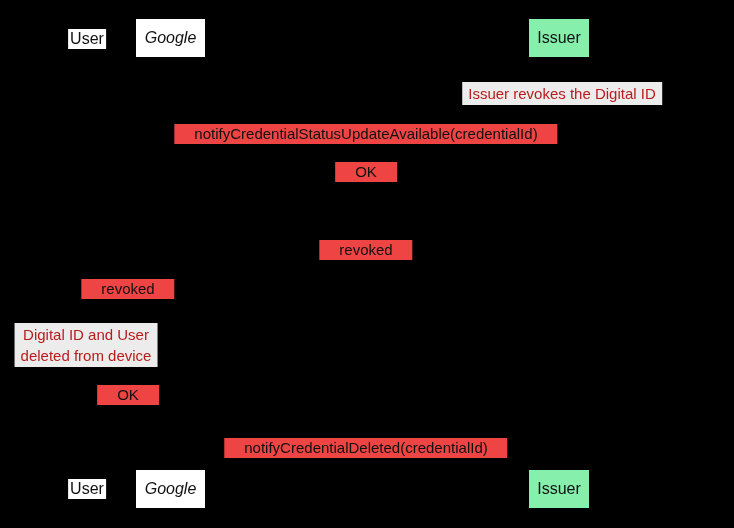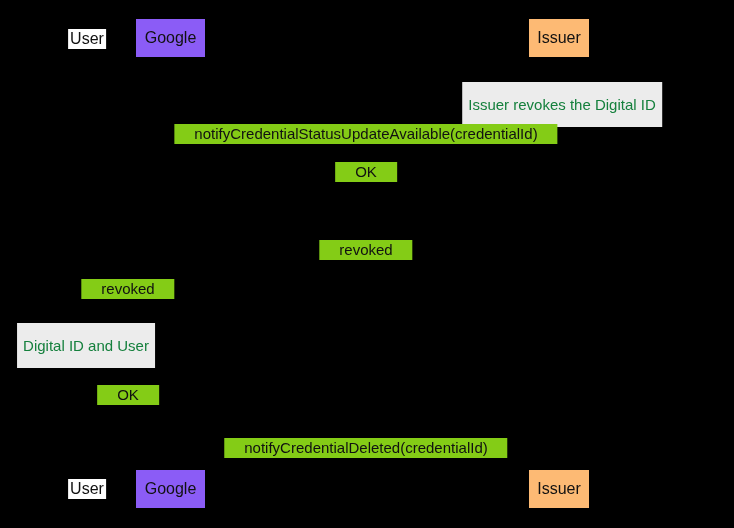--- a/index.html
+++ b/index.html
@@ -21,57 +21,57 @@
     height: 40px;
     display: flex;
     align-items: center;
     justify-content: center;
     font-size: 16px;
     color: #111111;
     border: 1px solid #000000;
     box-sizing: border-box;
     white-space: nowrap;
   }
-  .actor-google { background: #8b5cf6; left: 135px; width: 71px; }
-  .actor-issuer { background: #fdba74; left: 528px; width: 62px; }
+  .actor-google { background: #ffffff; left: 135px; width: 71px; font-style: italic; }
+  .actor-issuer { background: #86efac; left: 528px; width: 62px; }
   .actor-top    { top: 18px; }
   .actor-bottom { top: 469px; }
   .actor-user {
     position: absolute;
     left: 87px;
     transform: translate(-50%, -50%);
     background: #ffffff;
     color: #111111;
     font-size: 16px;
     line-height: 20px;
     padding: 0 2px;
     white-space: nowrap;
   }
   .actor-user-top    { top: 39px; }
   .actor-user-bottom { top: 489px; }
   
   .msg {
     position: absolute;
     transform: translateX(-50%);
-    background: #84cc16;
+    background: #ef4444;
     color: #111111;
     font-size: 15px;
     line-height: 20px;
     padding: 0 20px;
     white-space: nowrap;
   }
   
   .note {
     position: absolute;
     transform: translateX(-50%);
     background: #ececec;
-    color: #15803d;
+    color: #b91c1c;
     font-size: 15px;
     line-height: 21px;
-    padding: 12px 6px;
+    padding: 1px 6px;
     text-align: center;
     white-space: nowrap;
   }
   .note-issuer-revokes { left: 562px; top: 82px; }
   .note-deleted        { left: 86px;  top: 323px; }
   
   .msg-notify-update   { left: 366px; top: 124px; }
   .msg-ok-issuer       { left: 366px; top: 162px; }
   .msg-get-status      { left: 366px; top: 202px; }
   .msg-revoked-issuer  { left: 366px; top: 240px; }
@@ -94,20 +94,21 @@
 
   <div class="msg msg-ok-issuer">OK</div>
 
 
   <div class="msg msg-revoked-issuer">revoked</div>
 
   <div class="msg msg-revoked-user">revoked</div>
 
   <div class="note note-deleted">
     <div>Digital ID and User</div>
+    <div>deleted from device</div>
   </div>
 
   <div class="msg msg-ok-user">OK</div>
 
   <div class="msg msg-notify-deleted">notifyCredentialDeleted(credentialId)</div>
 
   <div class="actor-user actor-user-bottom">User</div>
   <div class="actor-box actor-google actor-bottom">Google</div>
   <div class="actor-box actor-issuer actor-bottom">Issuer</div>
 

